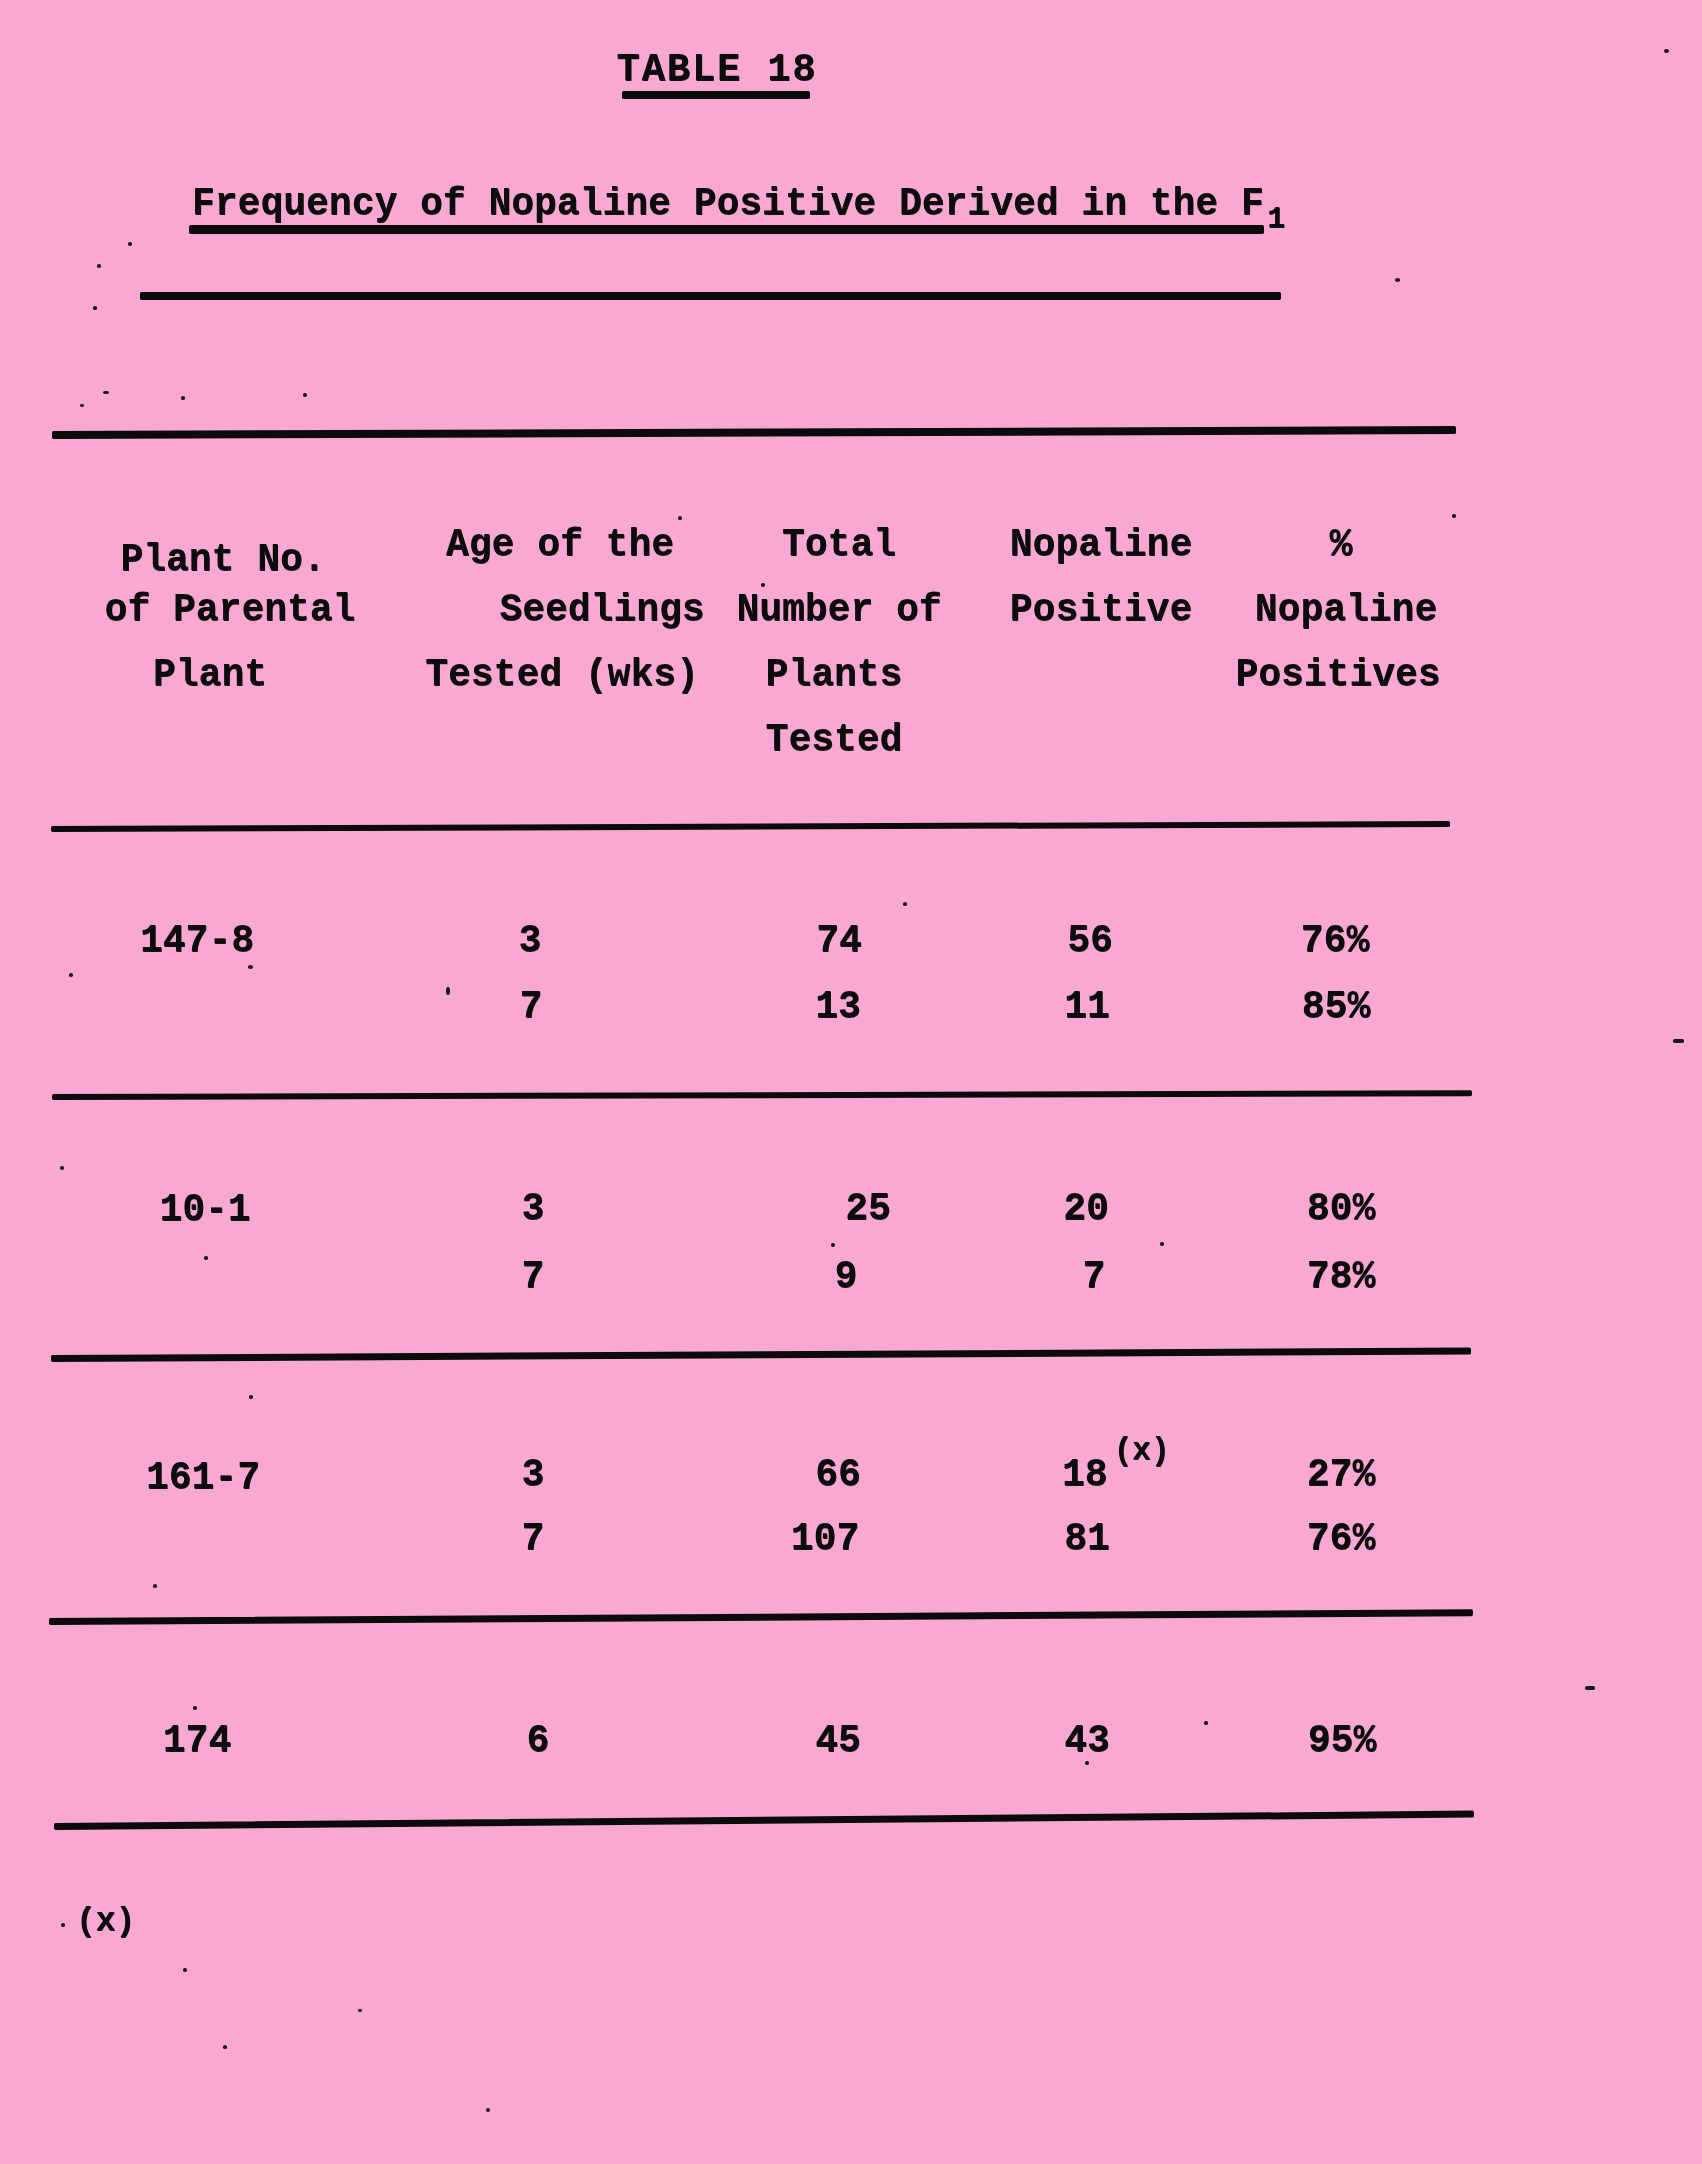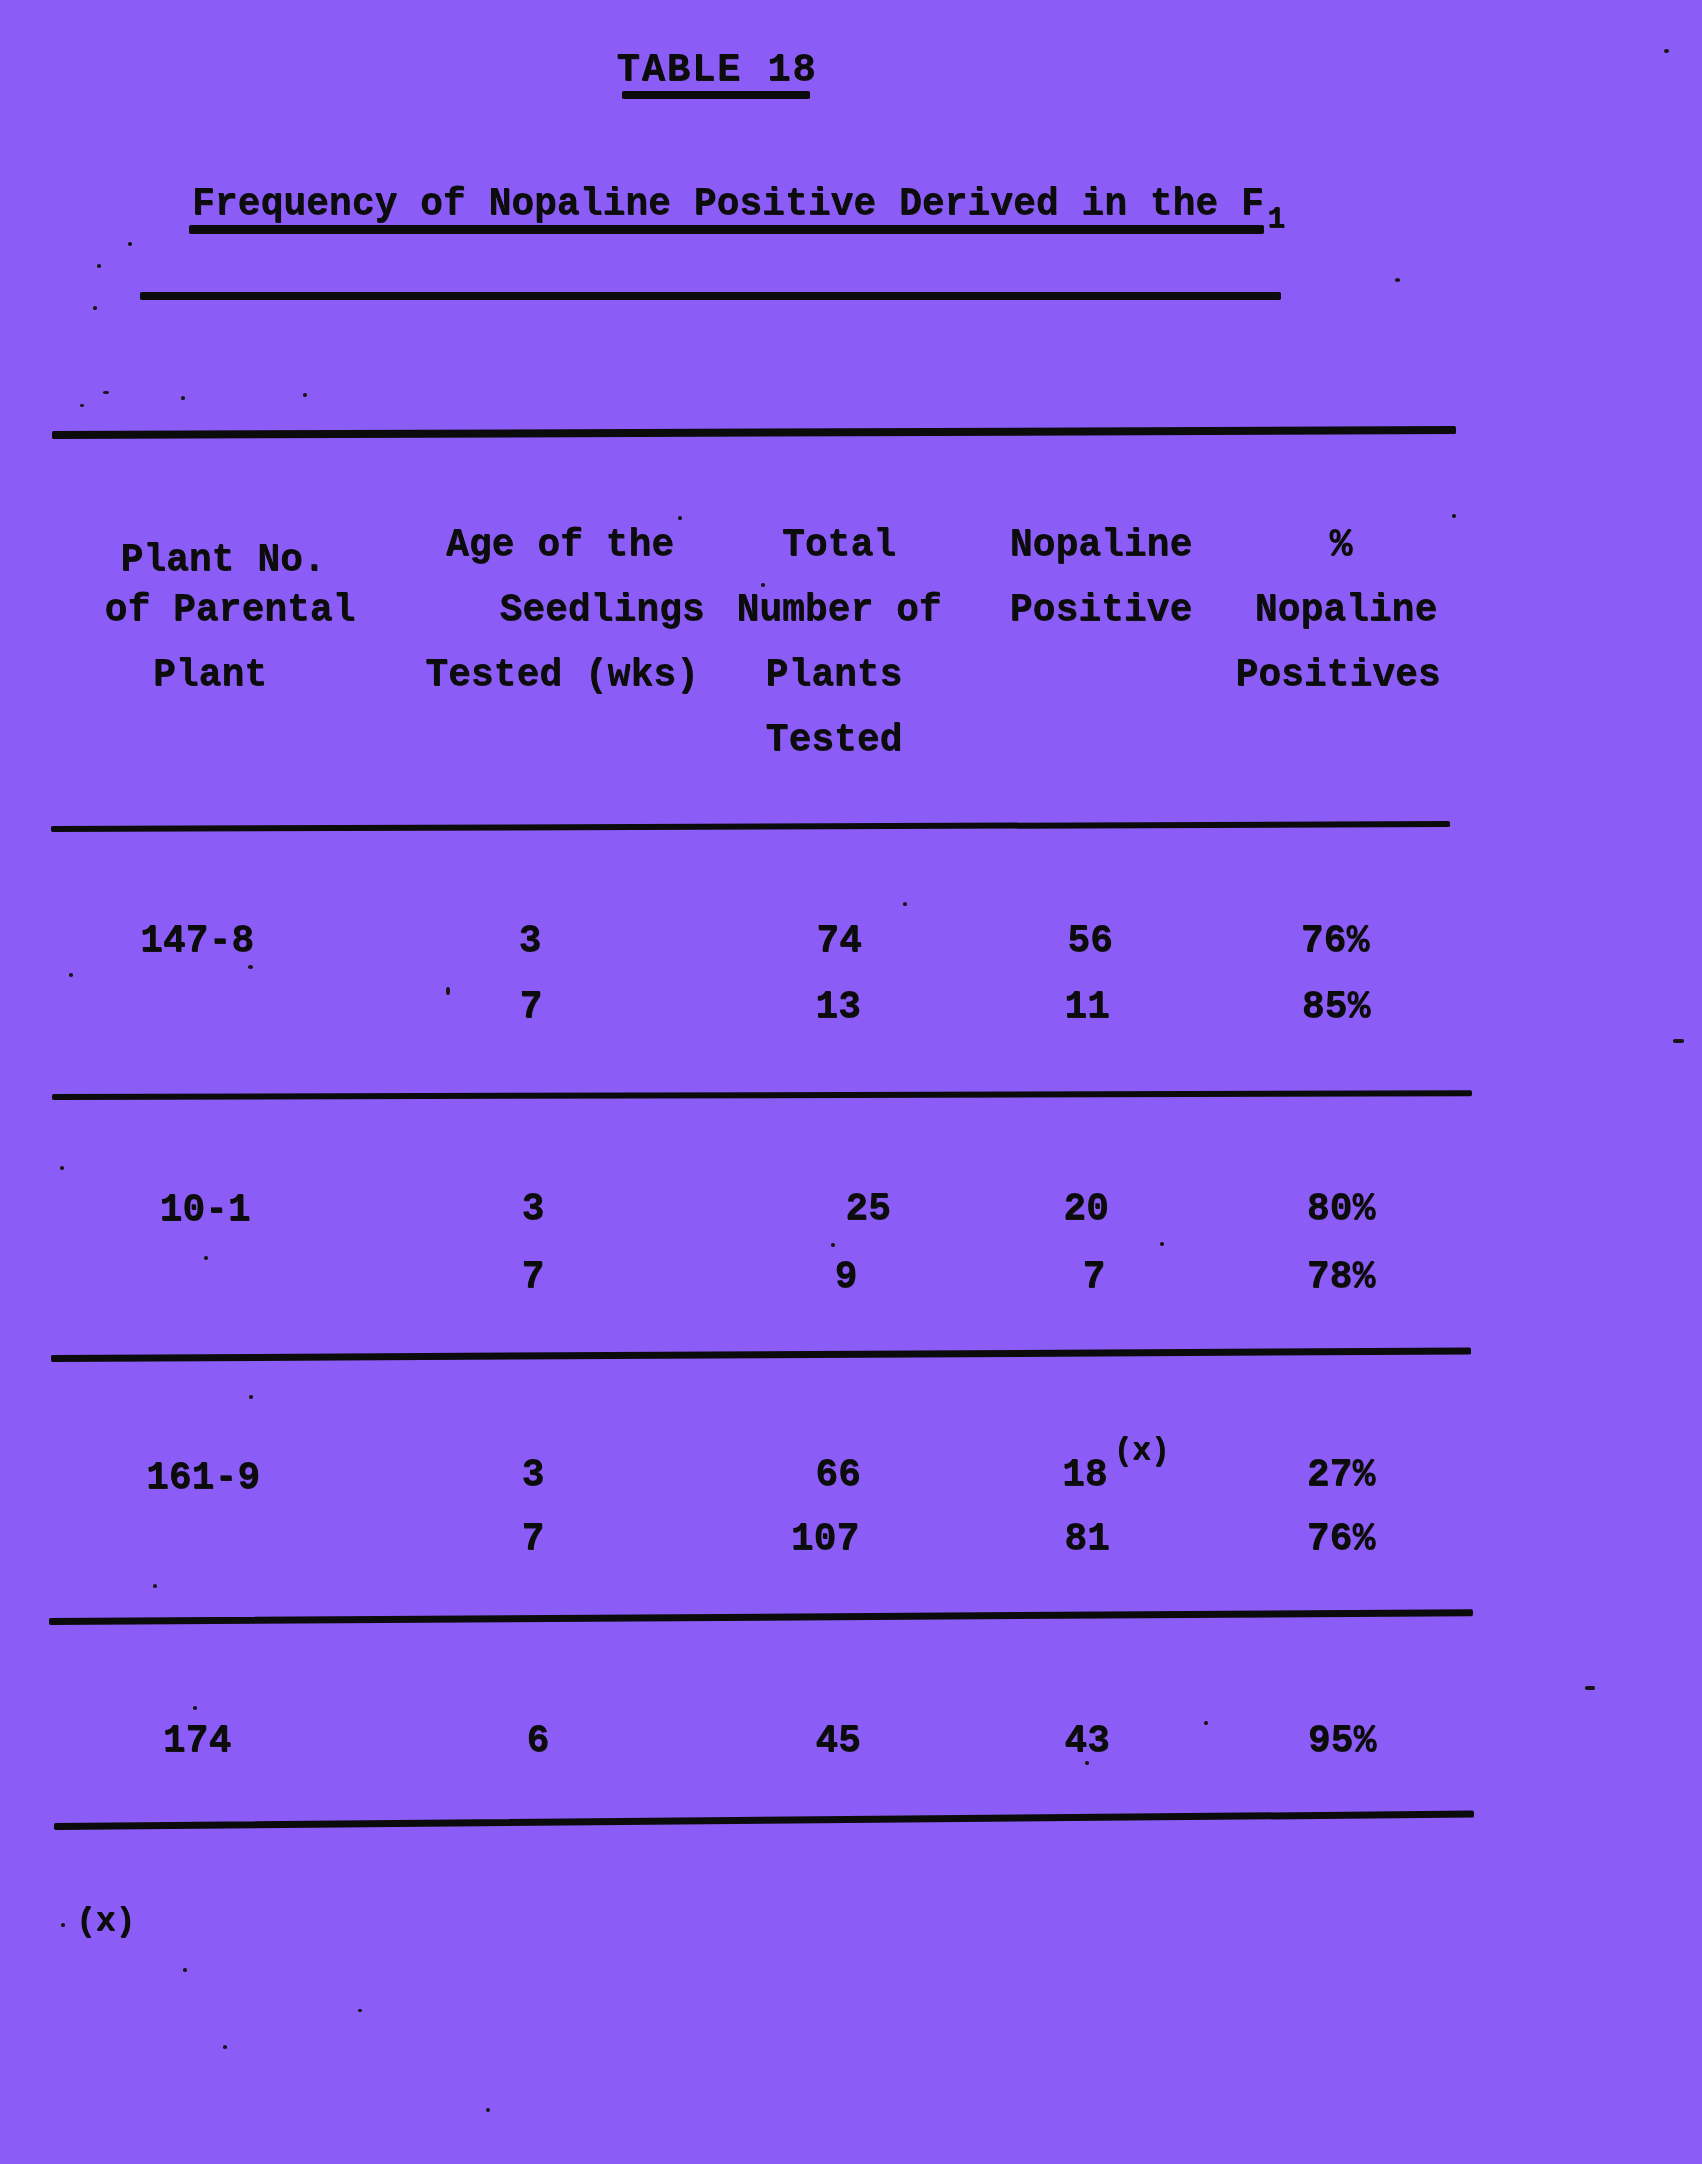--- a/index.html
+++ b/index.html
@@ -1,19 +1,19 @@
 <!DOCTYPE html>
 <html style="font-size:14px"><head>
 <meta charset="utf-8">
 <style>
   html,body{margin:0;padding:0;background:#e8e8e8;}
   .page{
     position:relative;
     width:1702px;height:2164px;
-    background:#8b5cf6;
+    background:#f9a8d4;
     overflow:hidden;
     font-family:"Liberation Mono","DejaVu Sans Mono",monospace;
     font-weight:700;
     color:#0c0c0c;
   }
   .t{
     position:absolute;
     font-size:38px;
     line-height:1;
     white-space:pre;
@@ -101,21 +101,21 @@
   <div class="t" style="left:1086px;top:1190px;">20</div>
   <div class="t" style="left:1341px;top:1190px;">80%</div>
 
   <div class="t" style="left:533px;top:1258px;">7</div>
   <div class="t" style="left:846px;top:1258px;">9</div>
   <div class="t" style="left:1094px;top:1258px;">7</div>
   <div class="t" style="left:1341px;top:1258px;">78%</div>
 
   <div class="rule" style="left:51px;top:1355px;width:1420px;height:7px;transform:rotate(-0.3deg);"></div>
 
-  <div class="t" style="left:203px;top:1459px;">161-9</div>
+  <div class="t" style="left:203px;top:1459px;">161-7</div>
   <div class="t" style="left:533px;top:1456px;">3</div>
   <div class="t" style="left:838px;top:1456px;">66</div>
   <div class="t tl" style="left:1062px;top:1456px;"><span>18</span><span class="sup">(x)</span></div>
   <div class="t" style="left:1341px;top:1456px;">27%</div>
 
   <div class="t" style="left:533px;top:1520px;">7</div>
   <div class="t" style="left:825px;top:1520px;">107</div>
   <div class="t" style="left:1087px;top:1520px;">81</div>
   <div class="t" style="left:1341px;top:1520px;">76%</div>
 

